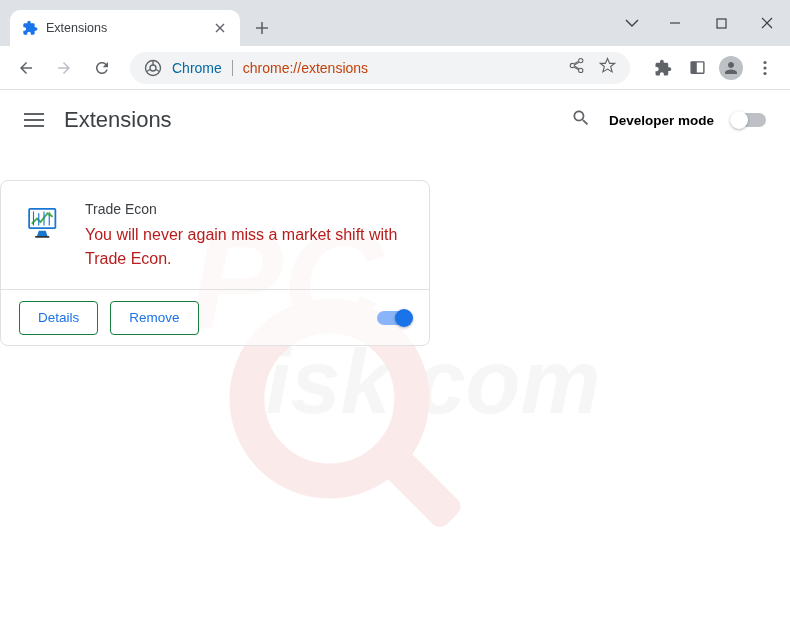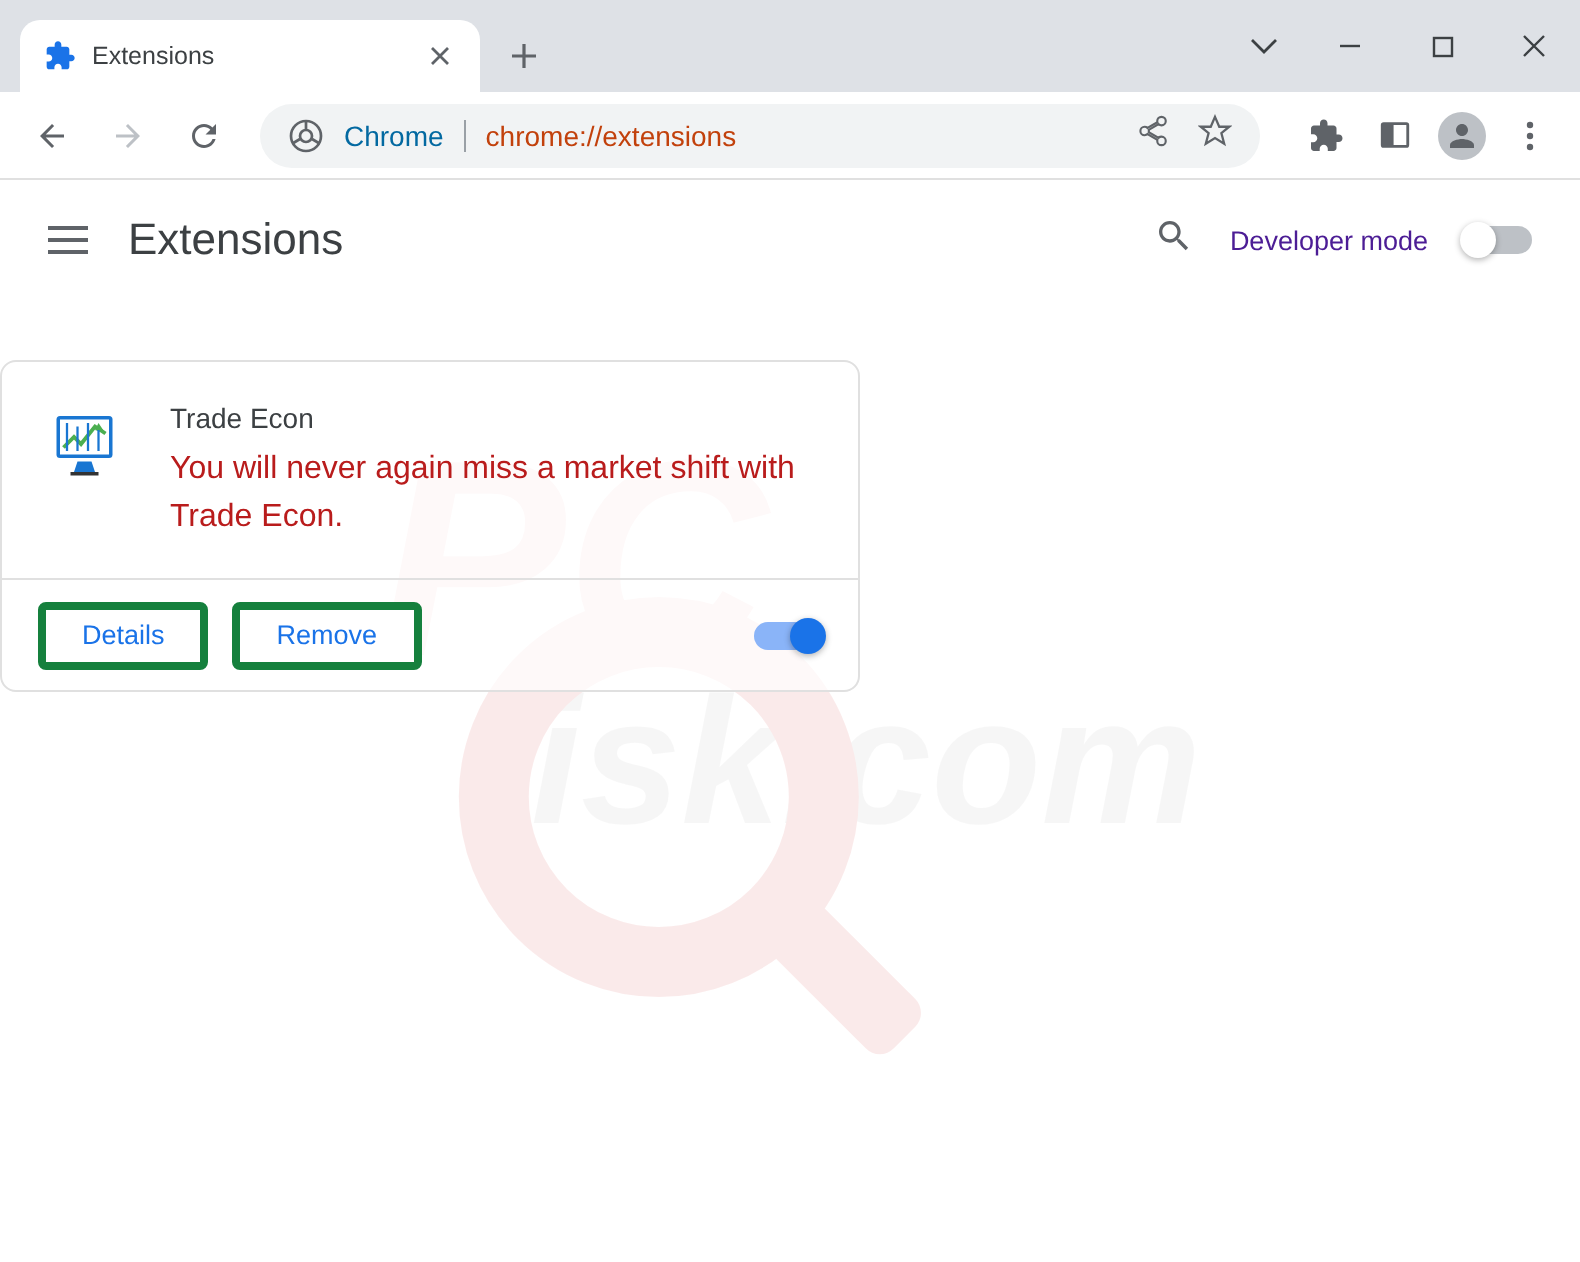--- a/index.html
+++ b/index.html
@@ -37,38 +37,38 @@
     .tool-icon { width: 30px; height: 30px; display: flex; align-items: center; justify-content: center; color: #5f6368; }
     .avatar-circle { width: 24px; height: 24px; border-radius: 50%; background: #bdc1c6; display: flex; align-items: center; justify-content: center; }
     
     
     .page-header { height: 60px; display: flex; align-items: center; padding: 0 24px; gap: 20px; }
     .menu-btn { width: 20px; cursor: pointer; }
     .menu-btn div { height: 2px; background: #5f6368; margin: 4px 0; }
     .page-title { font-size: 22px; font-weight: 500; color: #3c4043; }
     .header-right { margin-left: auto; display: flex; align-items: center; gap: 18px; }
     .search-icon { color: #5f6368; }
-    .dev-mode-label { font-size: 13.5px; color: #4c1d95; }
+    .dev-mode-label { font-size: 13.5px; color: #000000; font-weight: bold; }
     
     
     .toggle { width: 34px; height: 14px; background: #bdc1c6; border-radius: 7px; position: relative; cursor: pointer; }
     .toggle::after { content: ''; position: absolute; width: 18px; height: 18px; border-radius: 50%; background: #fff; top: -2px; left: -2px; box-shadow: 0 1px 3px rgba(0,0,0,0.3); }
     .toggle.on { background: #8ab4f8; }
     .toggle.on::after { background: #1a73e8; left: auto; right: -2px; }
     
     
     .card-area { display: flex; justify-content: flex-start; padding-top: 30px; }
     .ext-card { width: 430px; border: 1px solid #e0e0e0; border-radius: 8px; background: rgba(255,255,255,0.7); z-index: 1; position: relative; }
     .ext-body { padding: 20px 22px 18px; display: flex; gap: 20px; }
     .ext-icon { width: 42px; height: 42px; flex-shrink: 0; }
     .ext-info { flex: 1; }
     .ext-name { font-size: 14px; color: #3c4043; margin-bottom: 6px; }
     .ext-desc { font-size: 16px; color: #b91c1c; line-height: 1.5; }
     .ext-footer { height: 56px; border-top: 1px solid #e0e0e0; display: flex; align-items: center; padding: 0 18px; gap: 12px; }
-    .card-btn { height: 34px; padding: 0 18px; border: 4px solid #15803d; border-radius: 4px; background: #fff; color: #1a73e8; font-size: 13.5px; font-weight: 500; cursor: pointer; display: flex; align-items: center; }
+    .card-btn { height: 34px; padding: 0 18px; border: 1px solid #15803d; border-radius: 4px; background: #fff; color: #1a73e8; font-size: 13.5px; font-weight: 500; cursor: pointer; display: flex; align-items: center; }
     .ext-footer .toggle { margin-left: auto; }
   </style>
 </head>
 <body>
 
 <div class="watermark">
   <div class="watermark-icon"></div>
   <div class="watermark-text">PC</div>
   <div class="watermark-sub">risk.com</div>
 </div>

